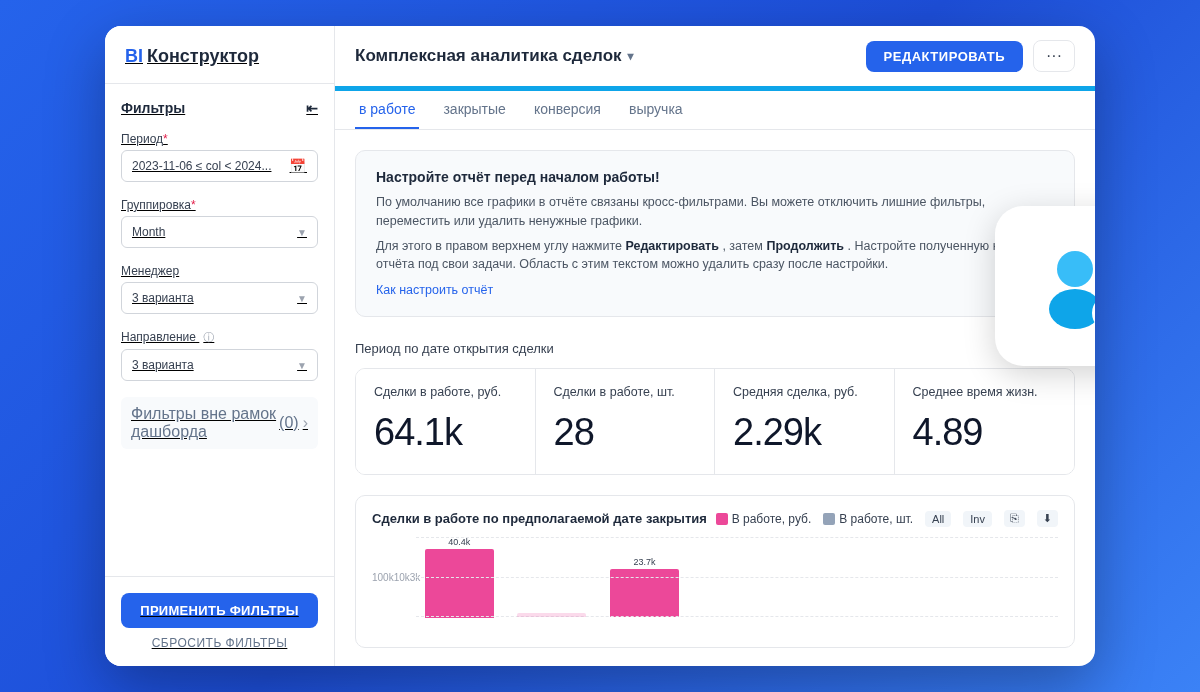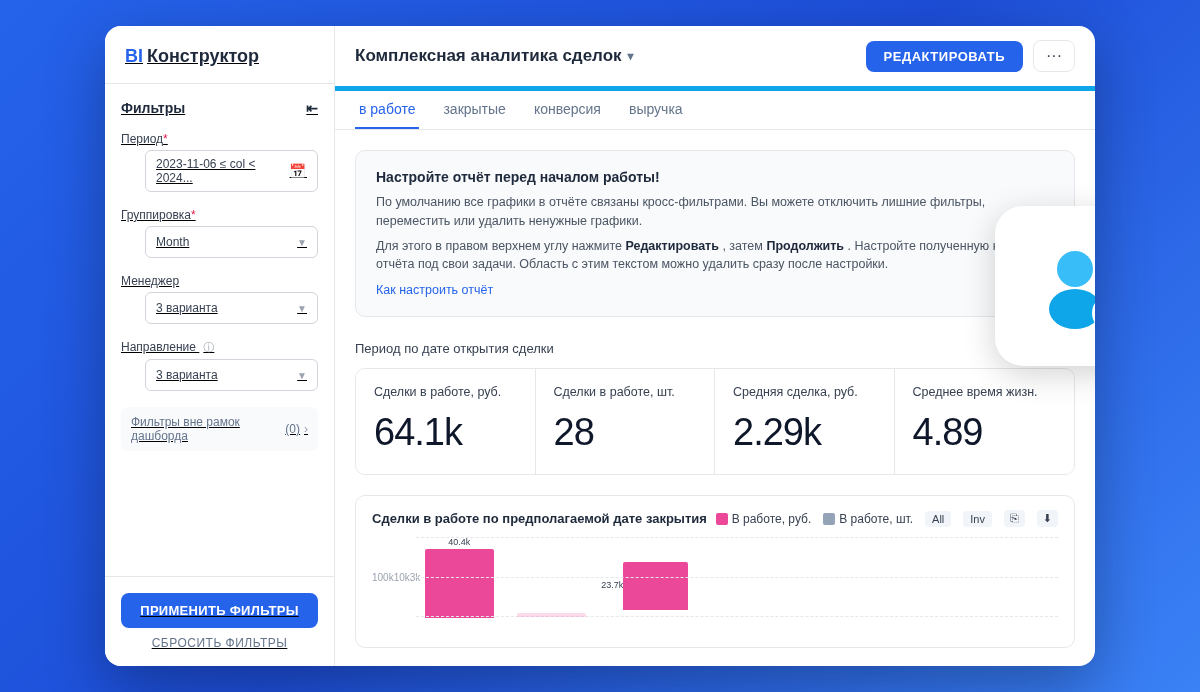--- a/index.html
+++ b/index.html
@@ -140,38 +140,37 @@
       border-radius: 6px;
       padding: 6px 10px;
       font-size: 12px;
       color: #374151;
       background: #fff;
       display: flex;
       align-items: center;
       justify-content: space-between;
       cursor: pointer;
       min-height: 32px;
-      margin-left: 24px;
     }
 
     .filter-input .chevron {
       color: #9ca3af;
       font-size: 10px;
     }
 
     .filter-input .calendar-icon {
       color: #9ca3af;
       font-size: 14px;
     }
 
     .outside-filters {
       background: #f8fafc;
       border-radius: 6px;
       padding: 8px 10px;
-      font-size: 12px;
+      font-size: 16px;
       color: #64748b;
       display: flex;
       align-items: center;
       justify-content: space-between;
       cursor: pointer;
     }
 
     .sidebar-footer {
       padding: 16px;
       border-top: 1px solid #e5e7eb;
@@ -591,21 +590,21 @@
               <span style="font-size:9px;color:#374151;margin-bottom:2px;">40.4k</span>
               <div style="width:80%;height:72px;background:#ec4899;border-radius:2px 2px 0 0;"></div>
               <div style="height:18px;"></div>
             </div>
 
             <div style="flex:1;display:flex;flex-direction:column;align-items:center;height:100%;justify-content:flex-end;">
               <div style="width:80%;height:4px;background:#ec4899;border-radius:2px 2px 0 0;opacity:0.2;"></div>
               <div style="height:18px;"></div>
             </div>
 
-            <div style="flex:1;display:flex;flex-direction:row;align-items:center;height:100%;justify-content:flex-end;">
+            <div style="flex:1;display:flex;flex-direction:column;align-items:center;height:100%;justify-content:flex-end;">
               <span style="font-size:9px;color:#374151;margin-bottom:2px;">23.7k</span>
               <div style="width:80%;height:48px;background:#ec4899;border-radius:2px 2px 0 0;"></div>
               <div style="height:18px;"></div>
             </div>
 
             <div style="flex:1;display:flex;flex-direction:column;align-items:center;height:100%;justify-content:flex-end;">
               <div style="width:80%;height:2px;background:transparent;"></div>
               <div style="height:18px;"></div>
             </div>
 

